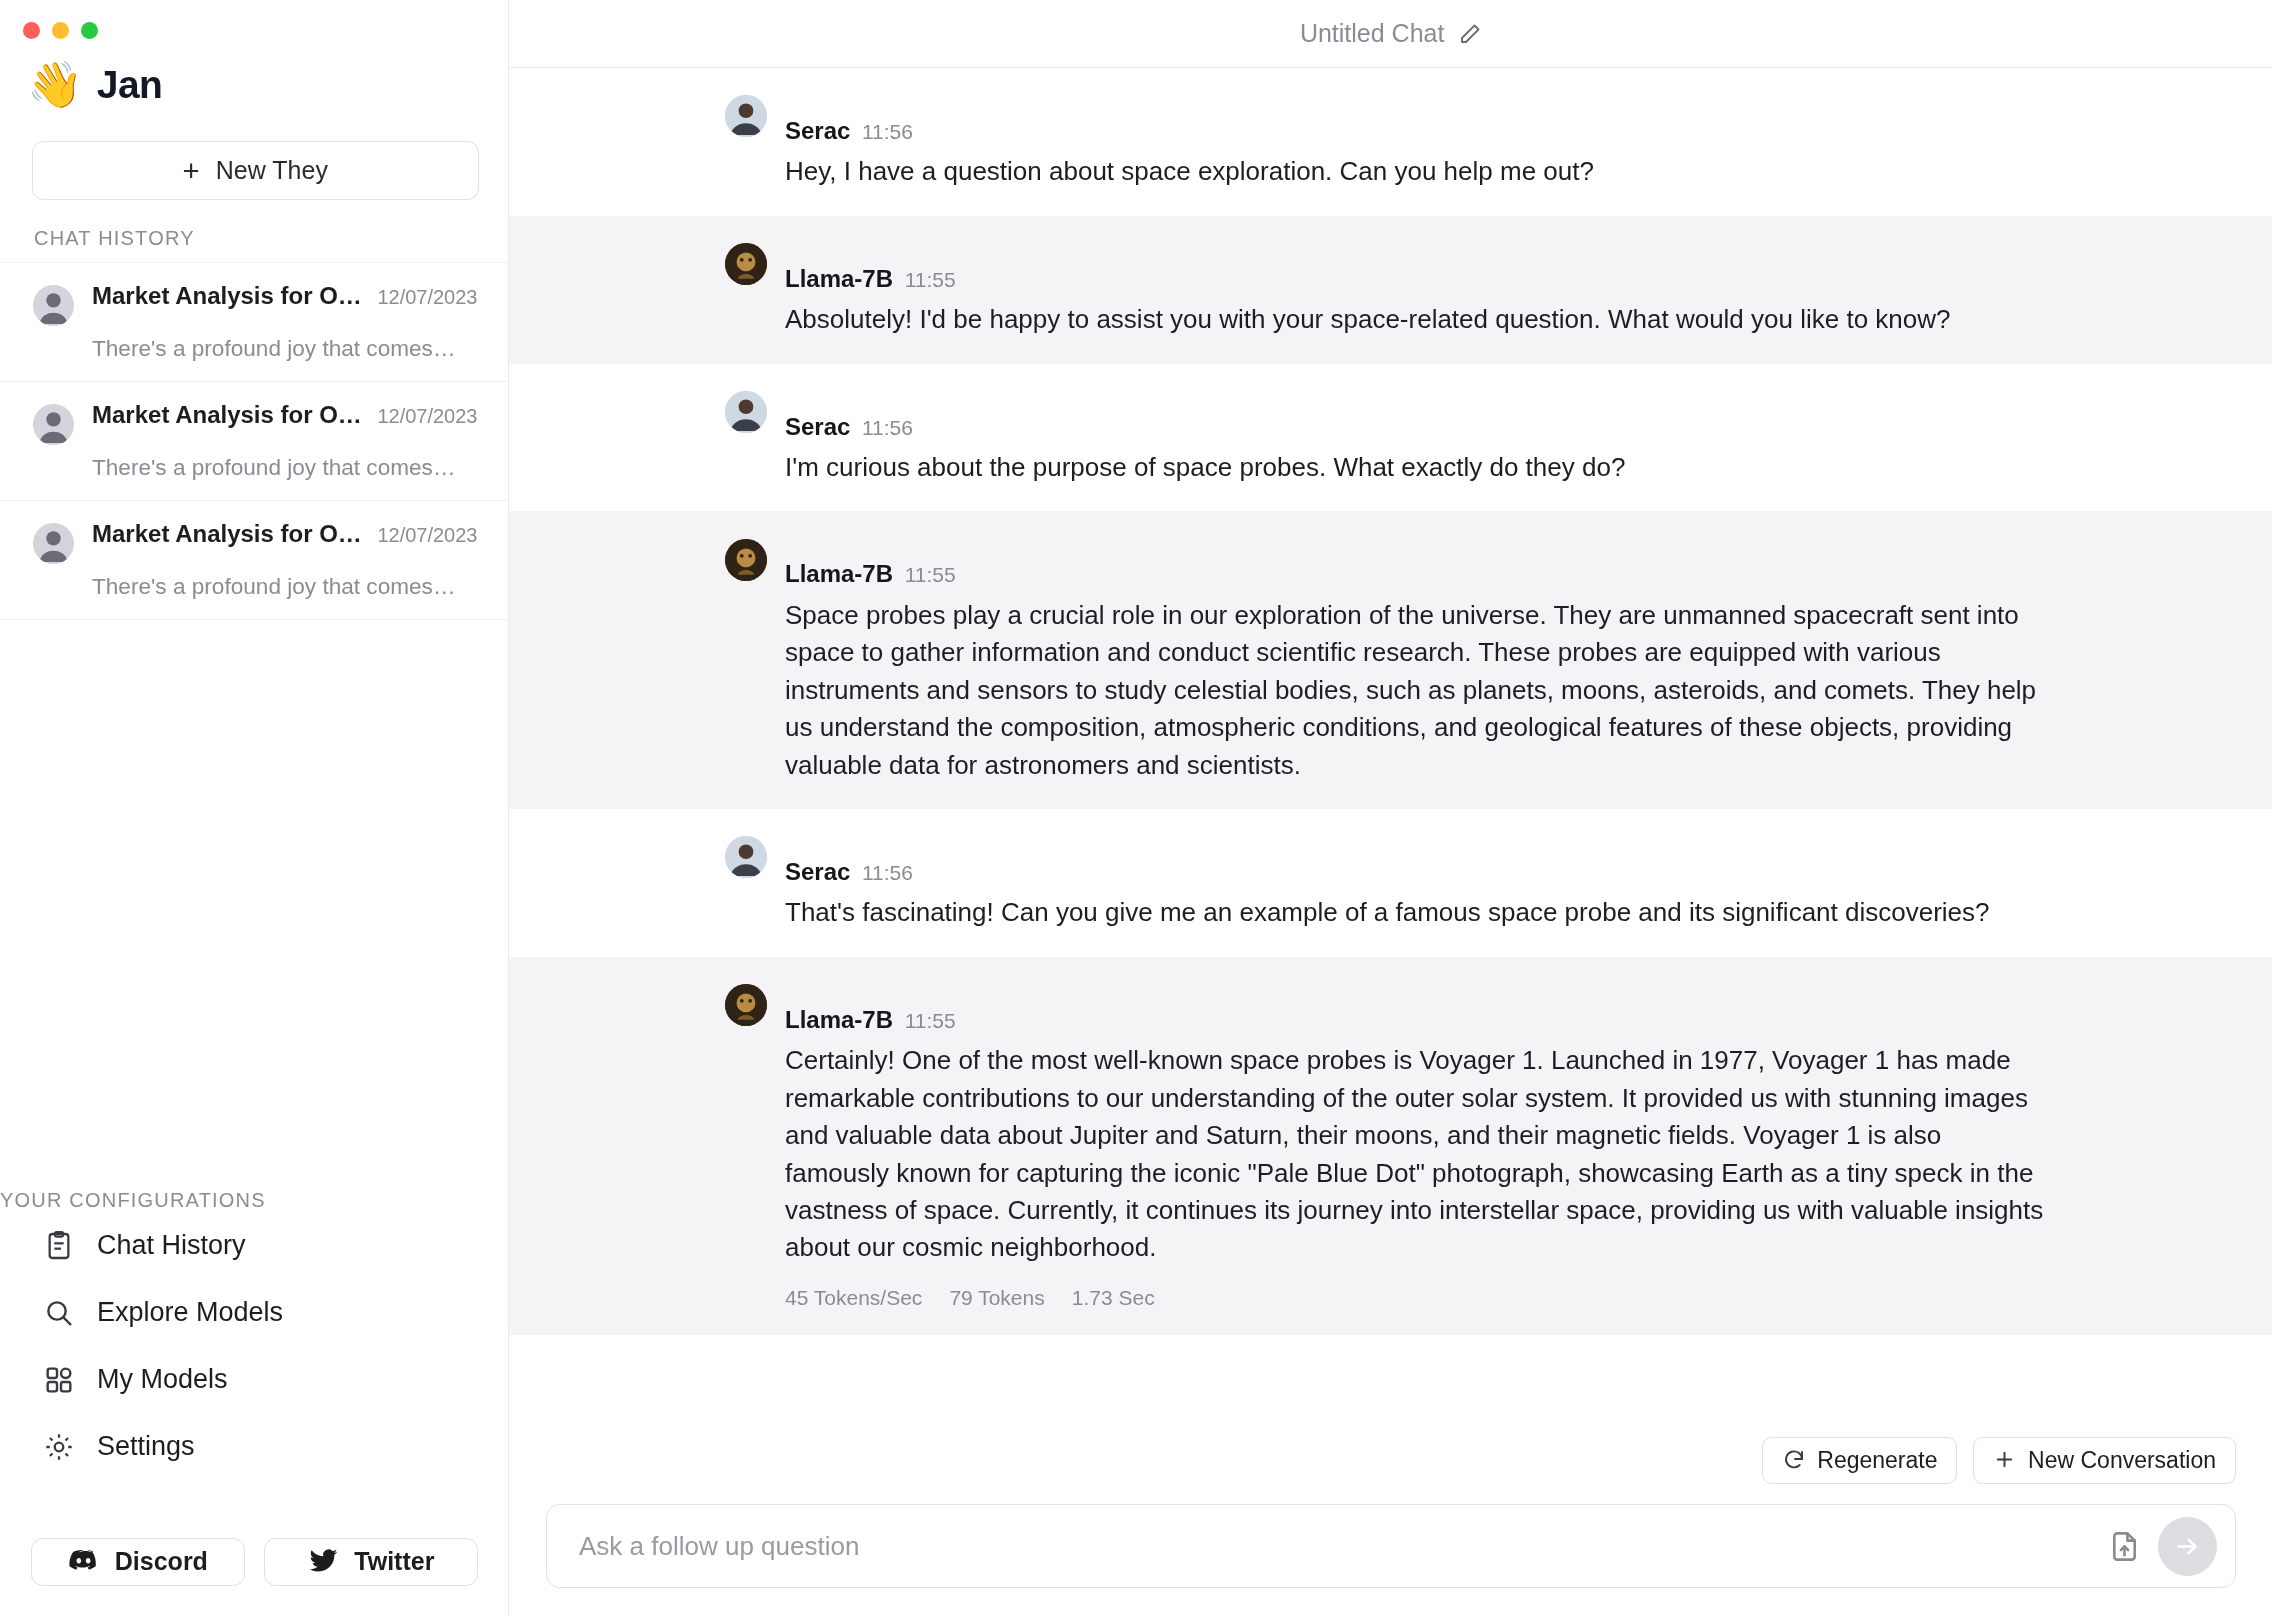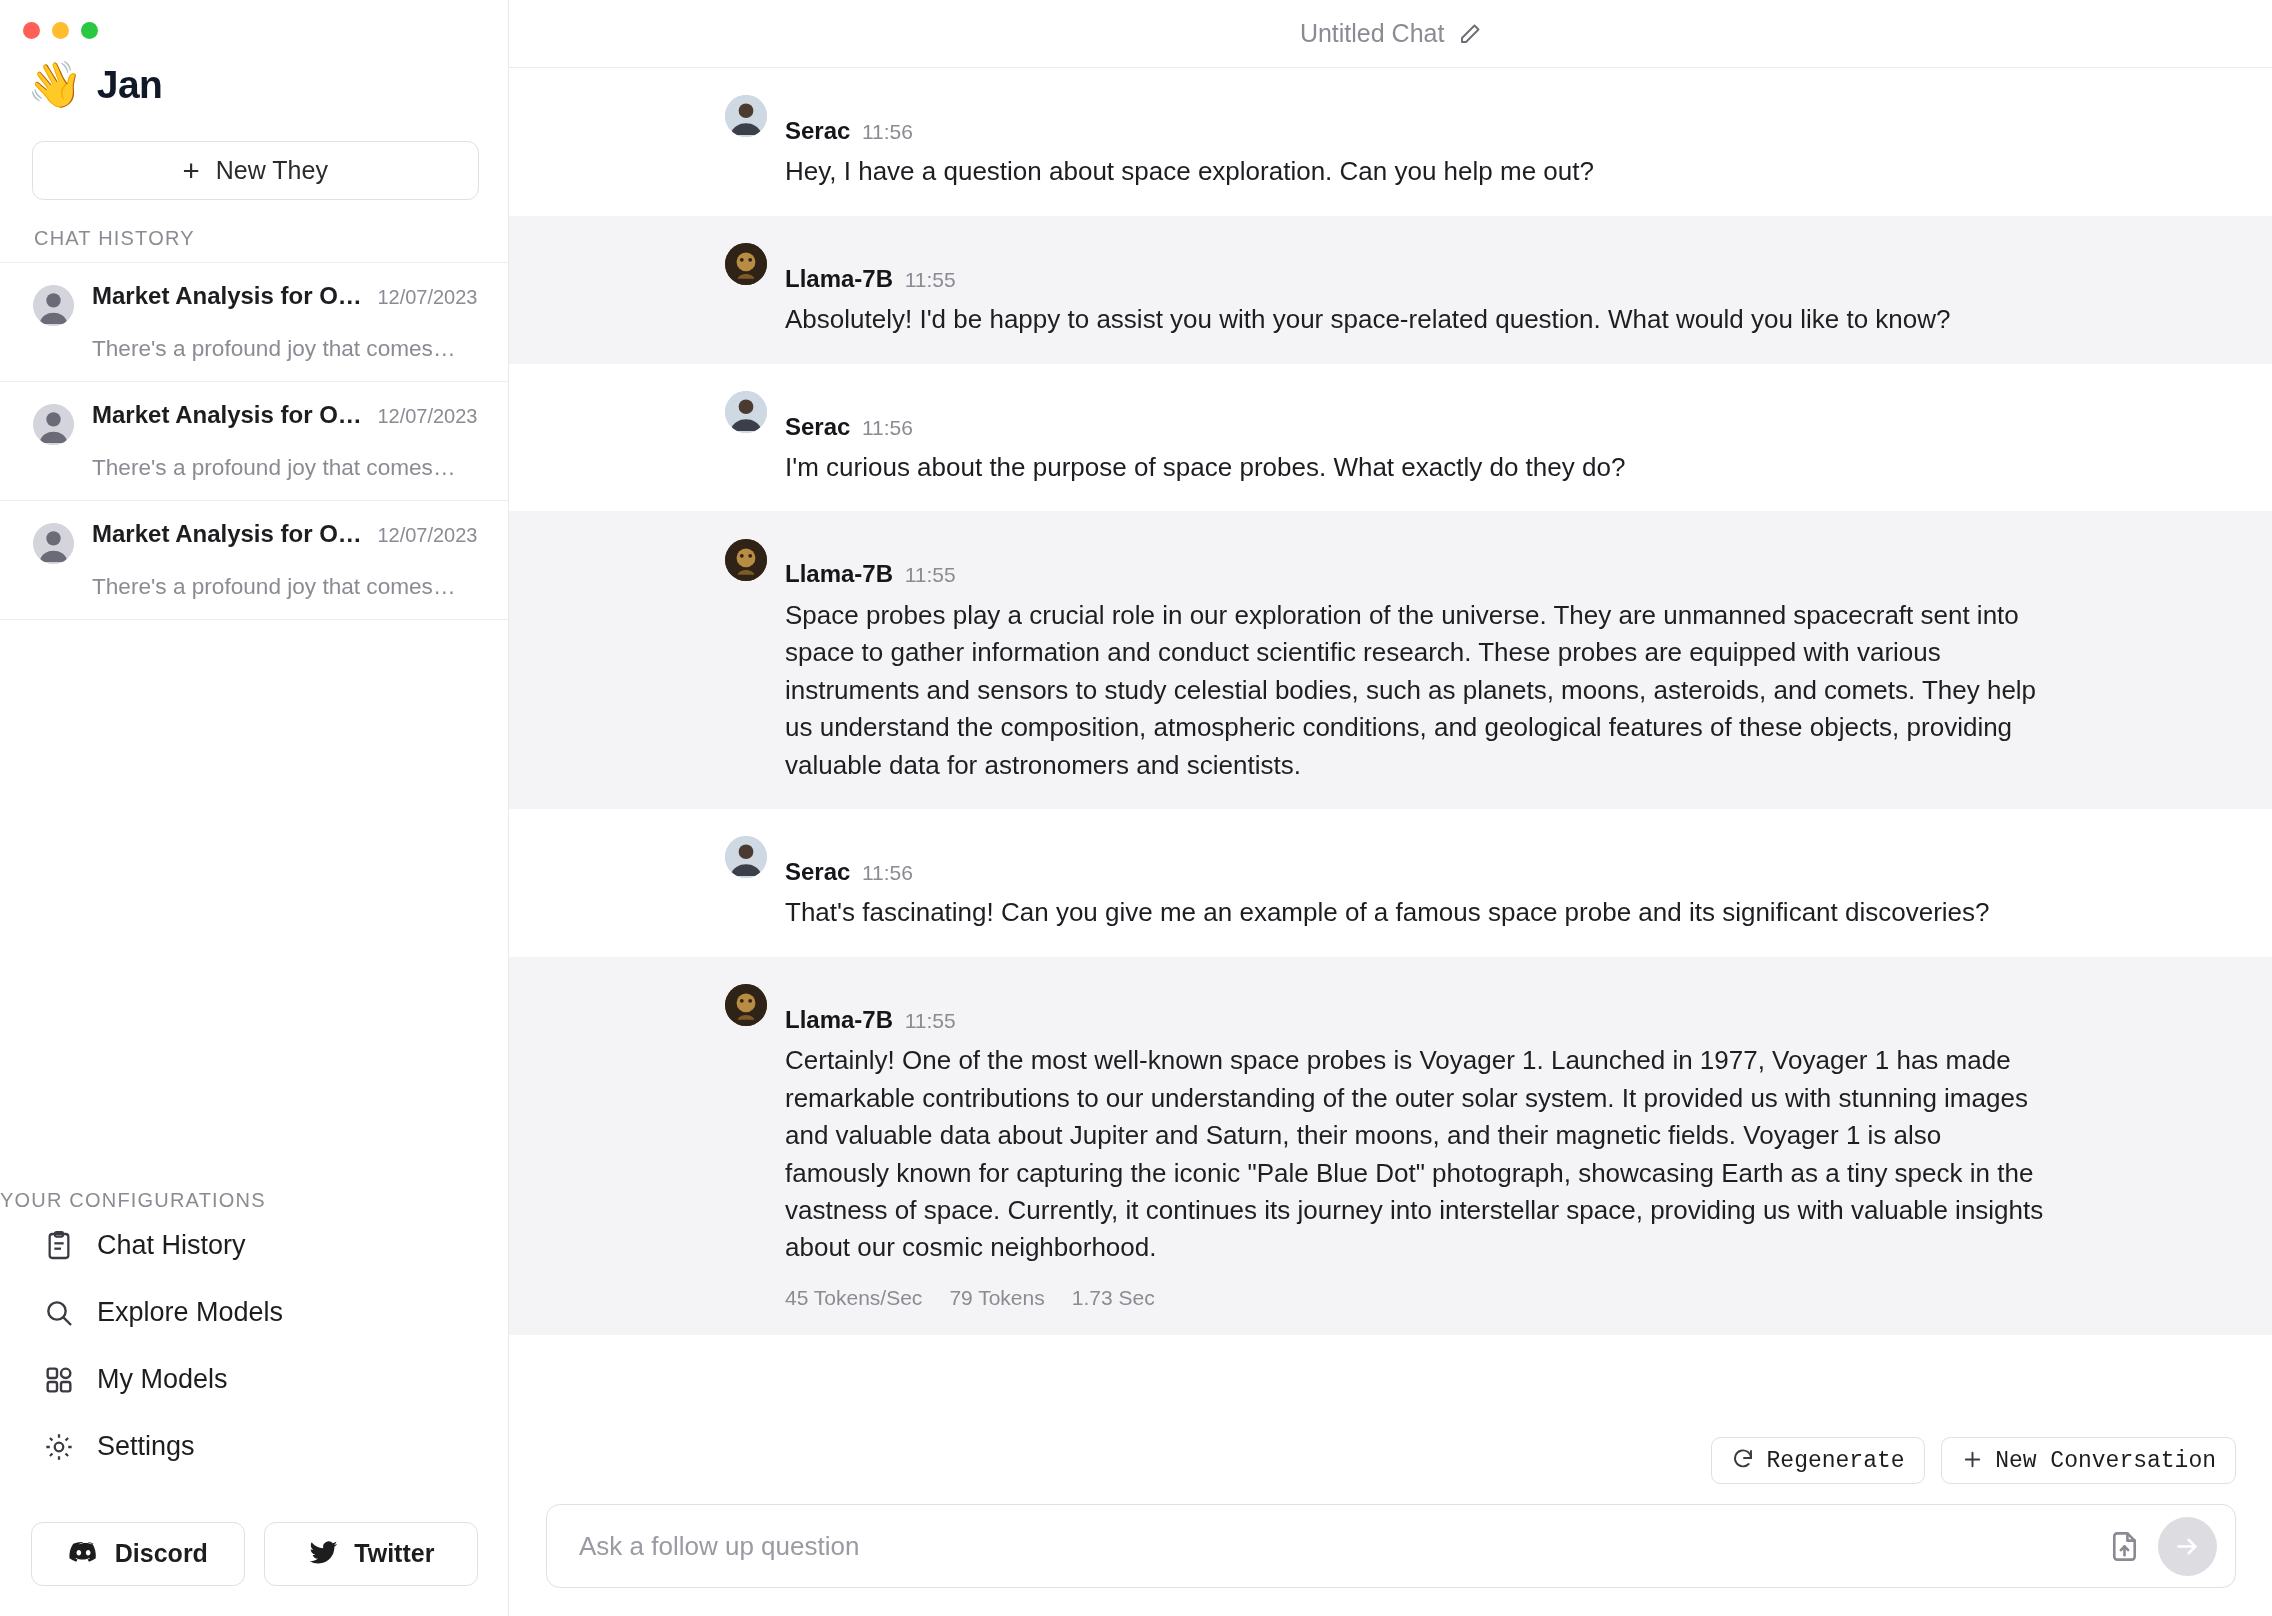--- a/index.html
+++ b/index.html
@@ -128,21 +128,21 @@
   .social {
     position: absolute;
     bottom: 30.5px;
     left: 30.5px;
     right: 30.5px;
     display: flex;
     gap: 19px;
   }
   .social-btn {
     flex: 1;
-    height: 64px;
+    height: 48px;
     border: 1.6px solid #dfdfe4;
     border-radius: 11.6px;
     display: flex;
     align-items: center;
     justify-content: center;
     gap: 14.7px;
     cursor: pointer;
     background: #fff;
   }
   .social-btn .txt { font-size: 25px; font-weight: bold; color: #1d1d20; }
@@ -205,21 +205,20 @@
   .bottom {
     position: absolute;
     left: 0; right: 0; bottom: 0;
     padding: 0 37px 28px 37px;
   }
   .actions {
     display: flex;
     justify-content: flex-end;
     gap: 16px;
     margin-bottom: 20px;
-    font-family: Liberation Mono, monospace;
   }
   .action-btn {
     height: 47px;
     border: 1.6px solid #dfdfe4;
     border-radius: 9.5px;
     background: #fff;
     display: flex;
     align-items: center;
     gap: 11.6px;
     padding: 0 19px;

